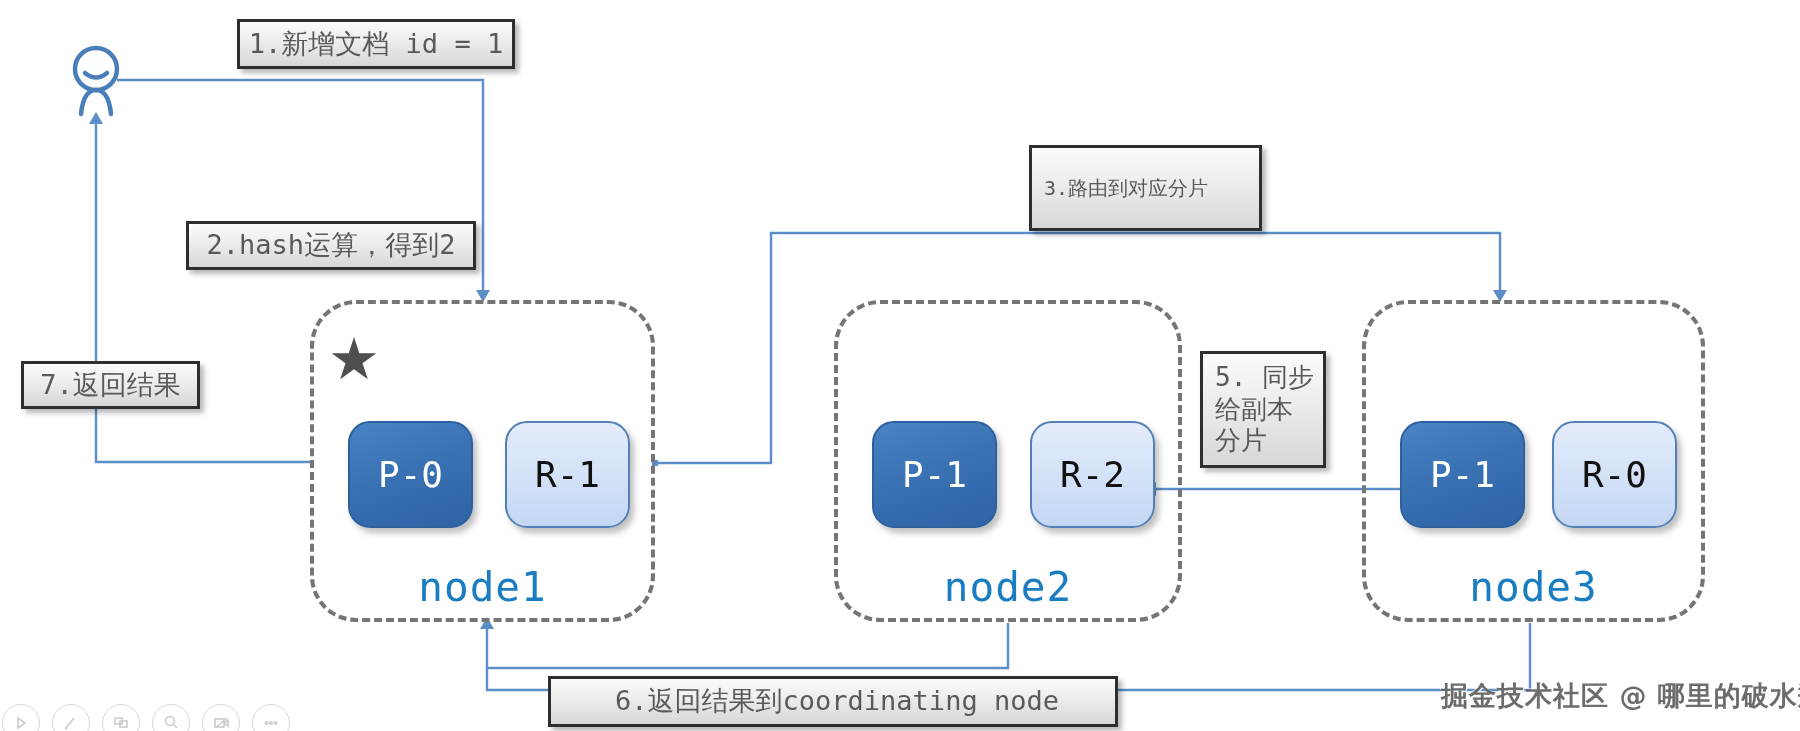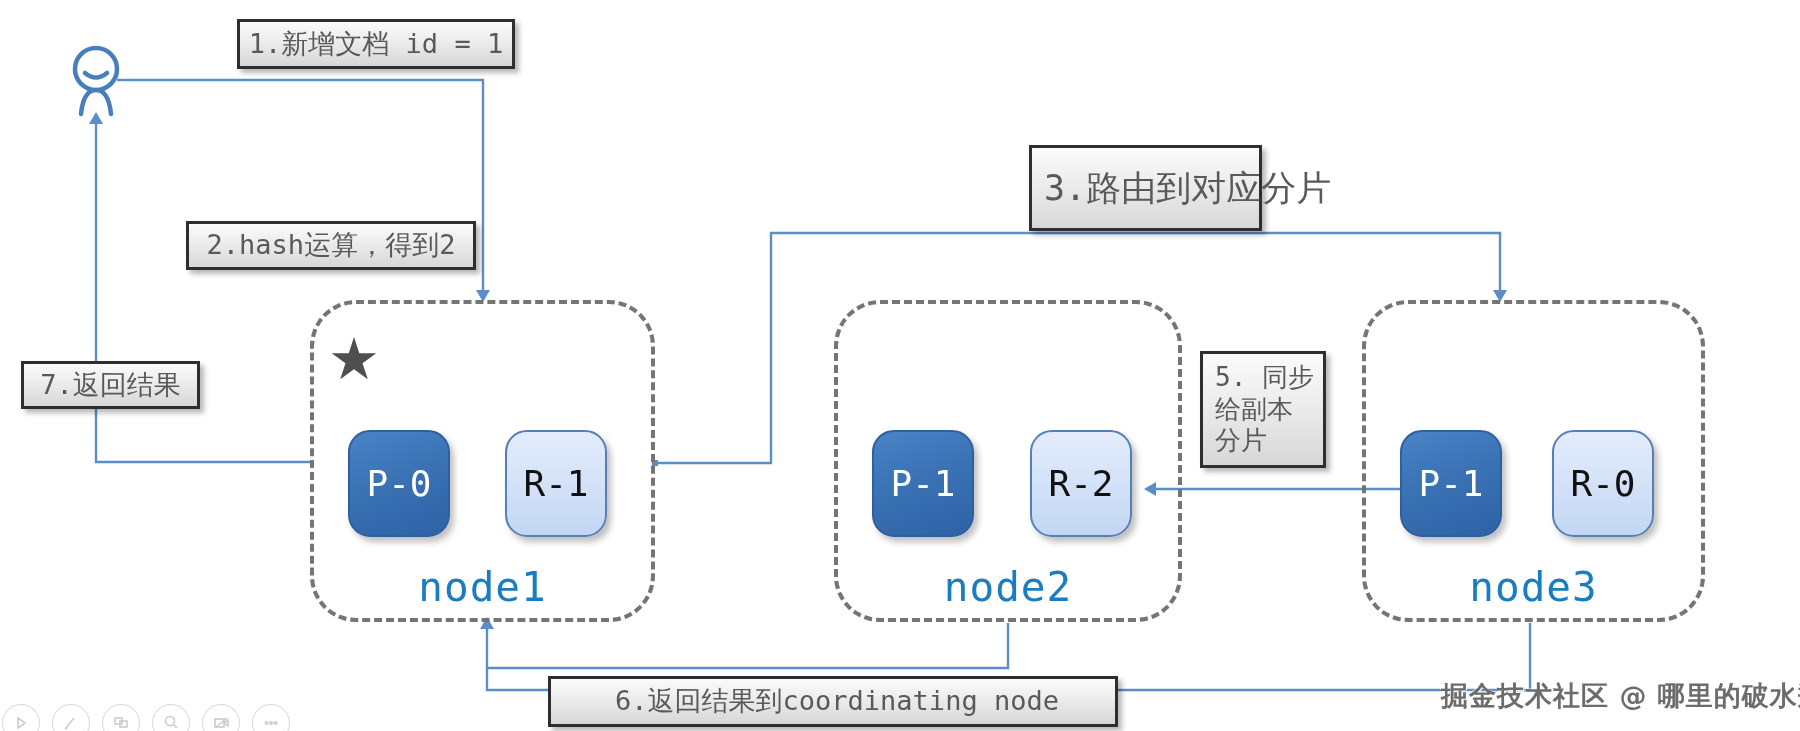--- a/index.html
+++ b/index.html
@@ -17,21 +17,21 @@
     box-shadow:4px 4px 5px rgba(0,0,0,.28);
     color:#595959;font-size:27px;line-height:1.22;
     display:flex;flex-direction:column;justify-content:center;
     padding:2px 12px;white-space:nowrap;
   }
   .label-box.center{align-items:center;}
   .label-box.left{align-items:flex-start;}
 
   #label1{left:212px;top:19px;width:278px;height:50px;margin-left:25px;}
   #label2{left:186px;top:221px;width:290px;height:49px;}
-  #label3{left:1029px;top:145px;width:233px;height:86px;font-size:35px;gap:26px;}
+  #label3{left:1029px;top:145px;width:233px;height:86px;font-size:20px;gap:26px;}
   #label4{left:1608px;top:342px;width:160px;height:54px;}
   #label5{left:1200px;top:351px;width:126px;height:117px;font-size:26px;}
   #label6{left:548px;top:676px;width:570px;height:51px;padding-left:20px;}
   #label7{left:21px;top:361px;width:179px;height:48px;}
 
   
   .node-box{
     position:absolute;box-sizing:border-box;width:345px;height:322px;top:300px;
     border:4.5px dashed #757575;border-radius:46px;
   }
@@ -41,21 +41,21 @@
   .node-title{
     position:absolute;top:563px;width:345px;text-align:center;
     color:#1a7dc1;font-size:41px;letter-spacing:1px;
   }
   #node1-title{left:310px;}
   #node2-title{left:834px;width:348px;}
   #node3-title{left:1362px;width:343px;}
 
   
   .shard{
-    position:absolute;top:430px;width:102px;height:107px;box-sizing:border-box;
+    position:absolute;top:421px;width:125px;height:107px;box-sizing:border-box;
     border-radius:22px;display:flex;align-items:center;justify-content:center;
     font-size:36px;box-shadow:4px 5px 6px rgba(0,0,0,.25);
   }
   .shard.primary{
     background:linear-gradient(160deg,#4a84c6 0%,#3a72b4 45%,#2e63a6 100%);
     border:2px solid #2e5f9e;color:#ffffff;
   }
   .shard.replica{
     background:linear-gradient(180deg,#e3ecfb 0%,#d4e2f8 50%,#c3d6f3 100%);
     border:2.5px solid #5580b5;color:#111111;

